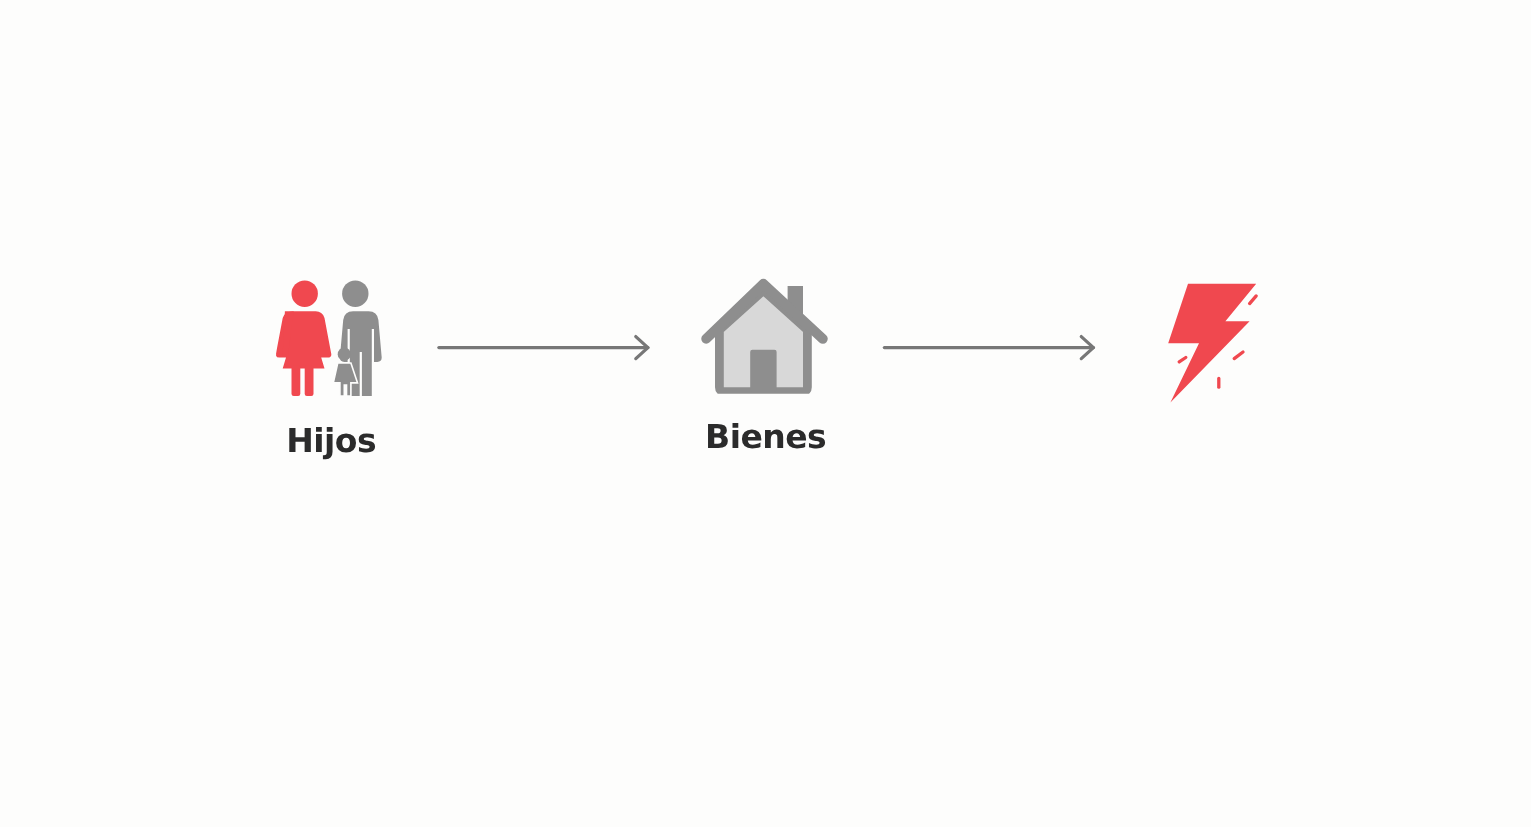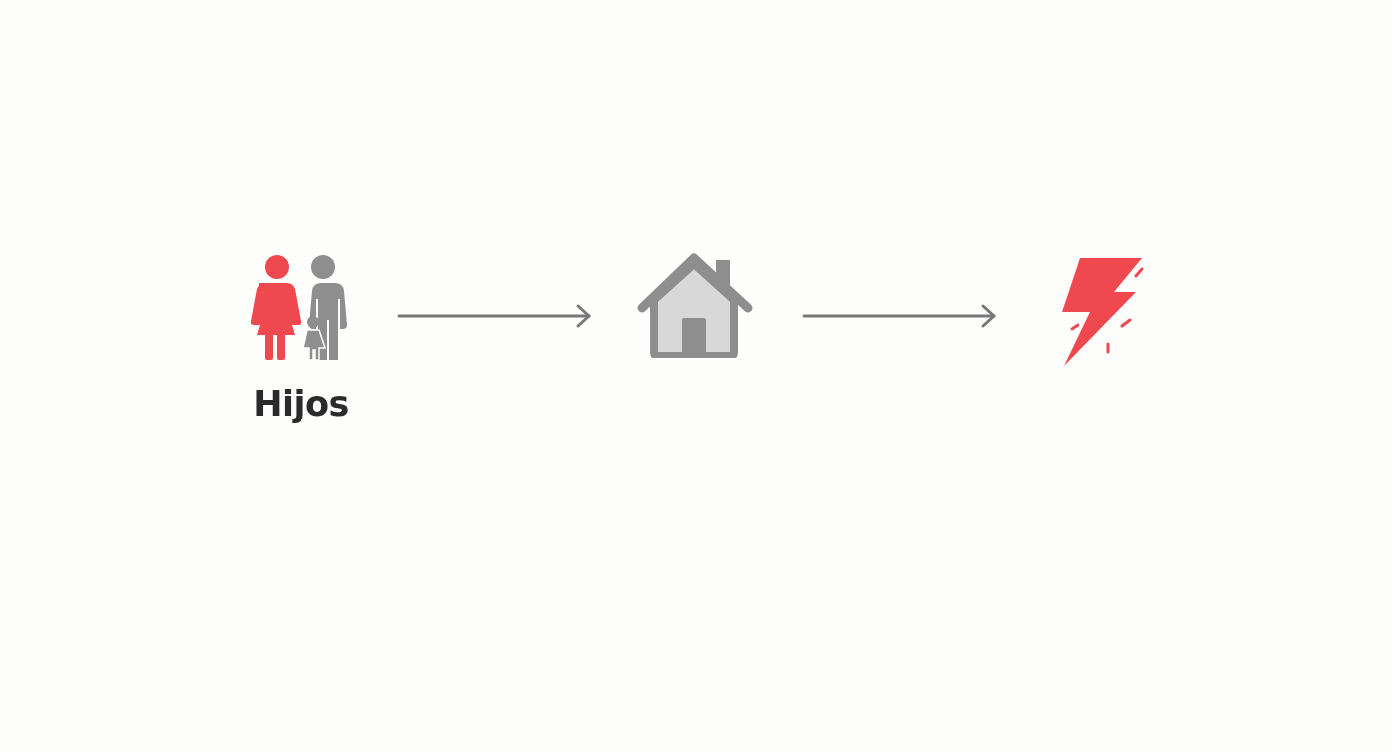--- a/index.html
+++ b/index.html
@@ -6,21 +6,21 @@
   body {
     width: 1392px; height: 752px;
     background: #fdfdfc;
     position: relative;
     overflow: hidden;
     font-family: "DejaVu Sans", "Liberation Sans", sans-serif;
   }
   .node { position: absolute; display: flex; flex-direction: column; align-items: center; }
   .node svg { display: block; }
   .label {
-    font-size: 35px; font-weight: bold; color: #2b2b2b;
+    font-size: 30px; font-weight: bold; color: #2b2b2b;
     letter-spacing: -0.5px; margin-top: 26px; white-space: nowrap;
   }
   .arrow { position: absolute; }
 </style>
 </head>
 <body>
 
 <div class="node" style="left:236px; top:252px; width:130px;">
   <svg width="100" height="110" viewBox="0 0 100 110">
 
@@ -52,20 +52,21 @@
   <svg width="120" height="106" viewBox="0 0 120 106">
 
     <rect x="80" y="8" width="14" height="28" fill="#8e8e8e"></rect>
 
     <path d="M18 48 L58 12 L98 48 L98 100 Q98 104 94 104 L22 104 Q18 104 18 100 Z" fill="#d8d8d8" stroke="#8e8e8e" stroke-width="8" stroke-linejoin="round"></path>
 
     <polyline points="6,56 58,6 112,56" fill="none" stroke="#8e8e8e" stroke-width="9" stroke-linecap="round" stroke-linejoin="round"></polyline>
 
     <rect x="46" y="66" width="24" height="38" rx="2" fill="#8e8e8e"></rect>
   </svg>
+  <div class="label" style="margin-top:22px;">Bienes</div>
 </div>
 
 <svg class="arrow" style="left:801px; top:302px;" width="200" height="28" viewBox="0 0 200 28">
   <line x1="3" y1="14" x2="193" y2="14" stroke="#777777" stroke-width="3" stroke-linecap="round"></line>
   <polyline points="182,4 193,14 182,24" fill="none" stroke="#777777" stroke-width="3" stroke-linecap="round" stroke-linejoin="round"></polyline>
 </svg>
 
 <div class="node" style="left:1010px; top:254px; width:180px;">
   <svg width="100" height="114" viewBox="0 0 100 114">
     <polygon points="30,4 92,4 64,38 86,38 14,112 40,58 12,58" fill="#f0484f"></polygon>

